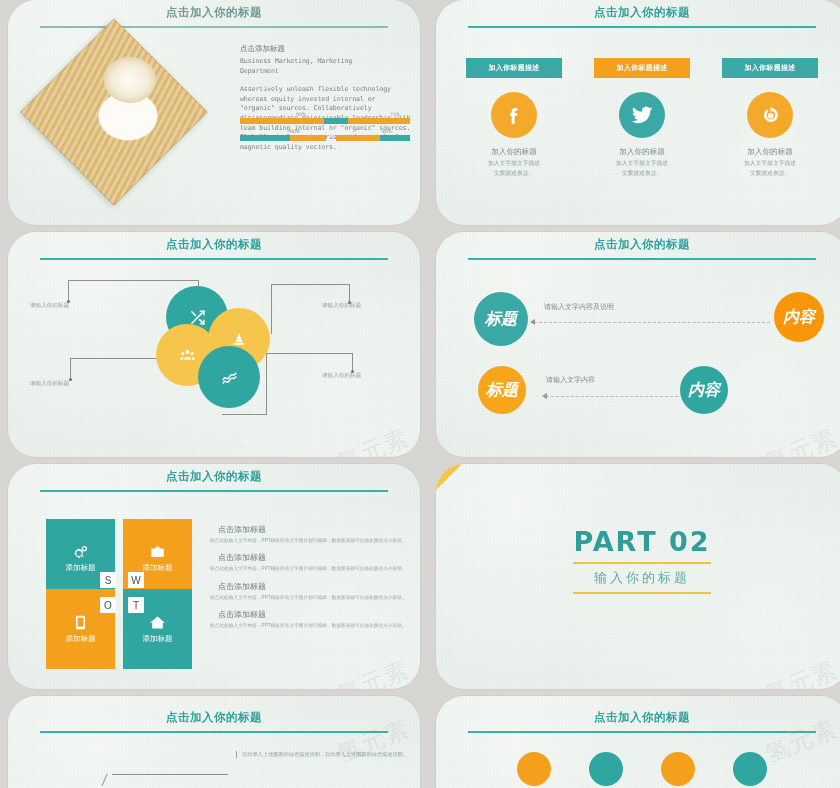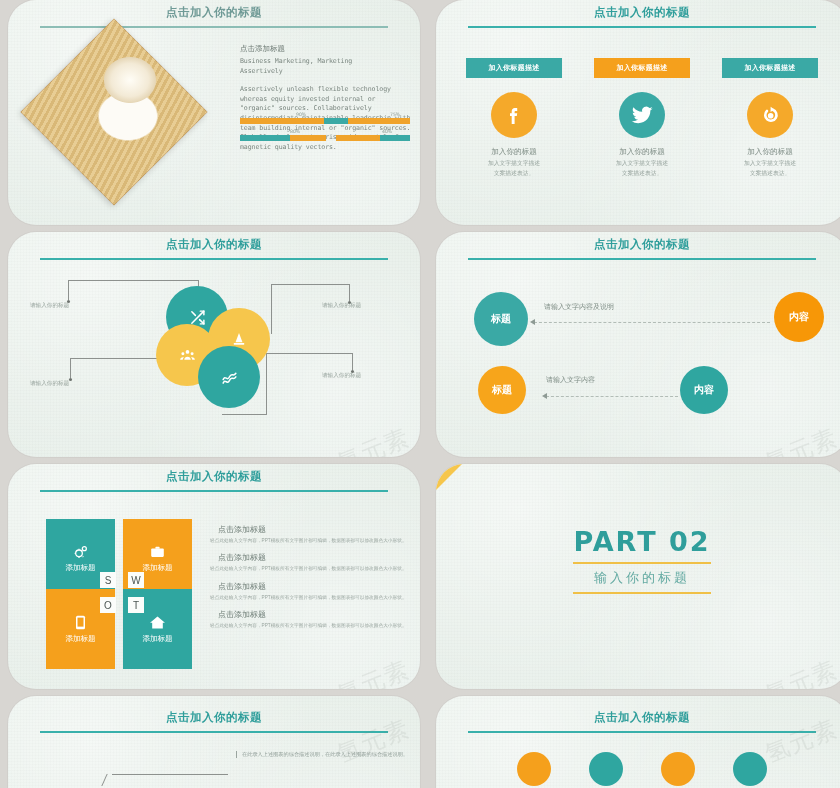--- a/index.html
+++ b/index.html
@@ -126,21 +126,21 @@
   .pet.p3{ left:0;   top:38px; background:#f6c64c; }
   .pet.p4{ left:42px; top:60px; background:#2fa6a0; }
   .flabel{ position:absolute; font-size:5.6px; color:#97a39d; white-space:nowrap; }
   .conn{ position:absolute; border:1px solid #8d918e; }
   .dot{ position:absolute; width:3px;height:3px;border-radius:50%;background:#6e736f; }
 
   
   .bub{
     position:absolute; border-radius:50%;
     display:flex; align-items:center; justify-content:center;
-    color:#fff; font-size:10px; font-weight:bold;
+    color:#fff; font-size:16px; font-weight:bold;font-style:italic;
   }
   .dline{
     position:absolute; height:0; border-top:1px dashed #b2bcb6;
   }
   .arrow-l{
     position:absolute; width:0;height:0;
     border-top:3px solid transparent;border-bottom:3px solid transparent;
     border-right:5px solid #8e9a94;
   }
   .dcap{ position:absolute; font-size:7px; color:#7f8d86; }
@@ -216,21 +216,21 @@
 
     <div class="photo-wrap">
       <div class="photo">
         <div class="photo-inner"></div>
       </div>
     </div>
 
     <div class="info">
       <div class="h">点击添加标题</div>
       <div class="mono">Business Marketing,  Marketing</div>
-      <div class="mono">Assertively</div>
+      <div class="mono">Department</div>
       <div class="mono" style="margin-top:9px">Assertively unleash flexible technology whereas equity invested internal or "organic" sources. Collaboratively disintermediate maintainable leadership with team building internal or "organic" sources. Globally deploy enterprise-wide vortals for magnetic quality vectors.</div>
     </div>
 
     <div class="bars">
       <div class="bar">
         <div class="fillA" style="width:84px"></div>
         <div class="fillB" style="left:84px;width:24px"></div>
         <div class="fillA" style="left:108px;width:62px"></div>
         <span class="pct" style="left:56px">90%</span>
         <span class="pct" style="left:150px">75%</span>

